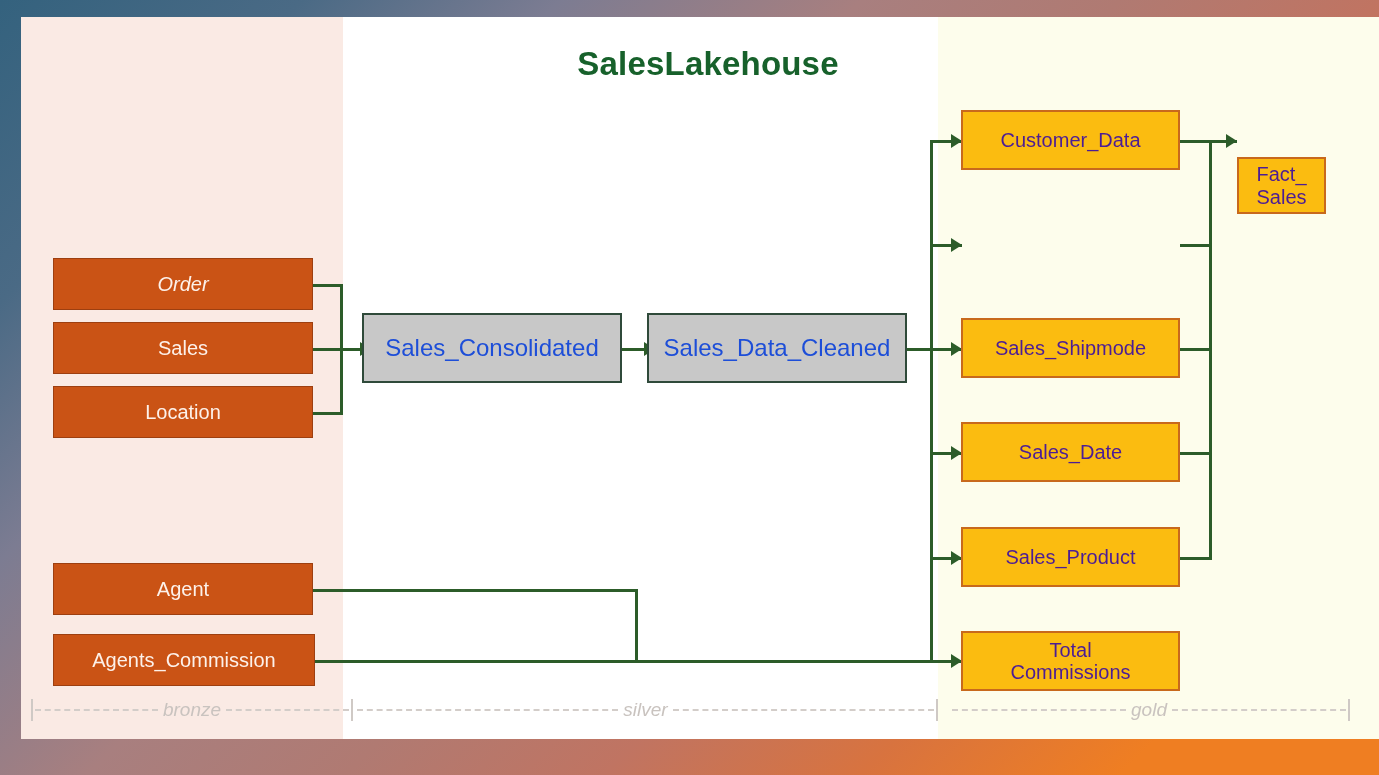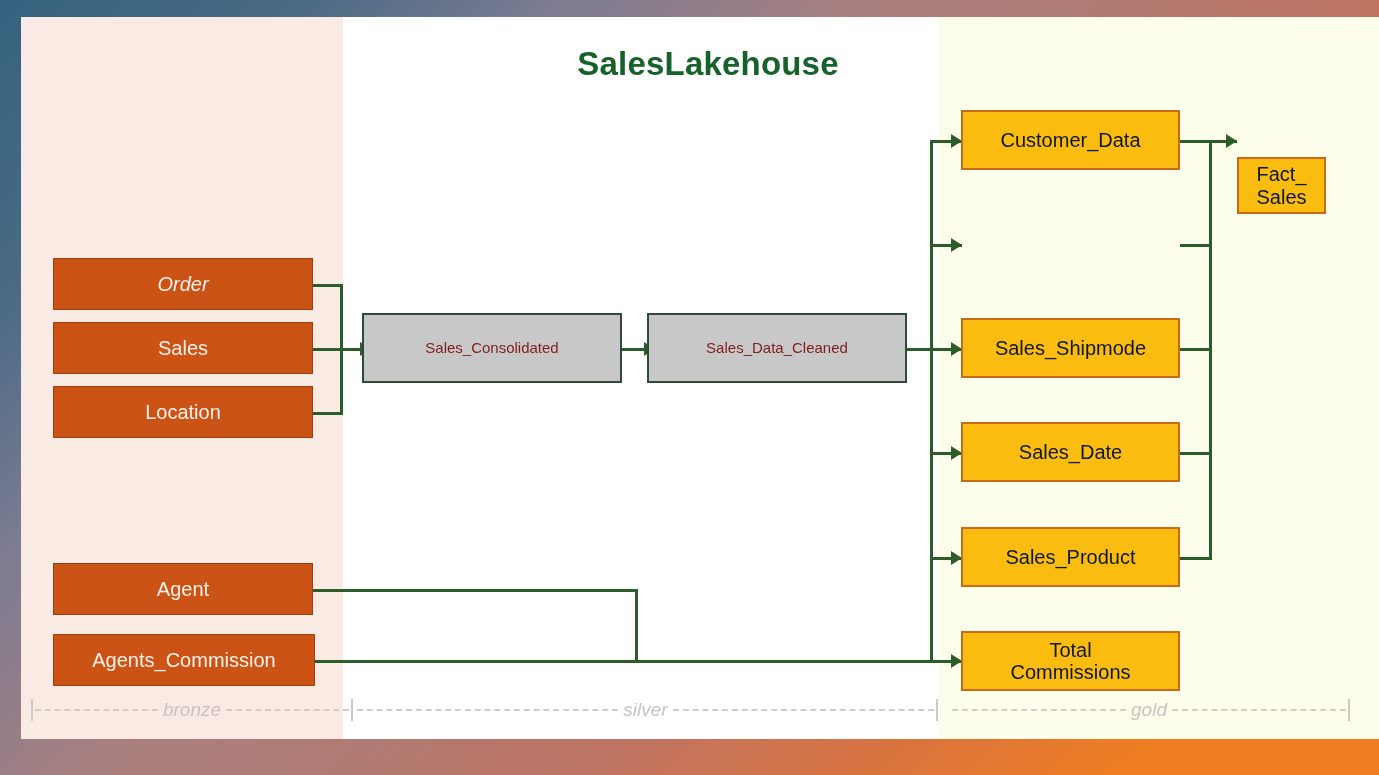--- a/index.html
+++ b/index.html
@@ -84,27 +84,27 @@
   }
   .node-bronze {
     background: #ca5315;
     border: 1px solid #9d3f10;
     color: #fdf1ea;
     font-size: 20px;
   }
   .node-silver {
     background: #c8c8c8;
     border: 2px solid #2f4a3a;
-    color: #7f1d1d;
-    font-size: 15px;
+    color: #1d4ed8;
+    font-size: 24px;
   }
   .node-gold {
     background: #fbbc10;
     border: 2px solid #c8691c;
-    color: #0f172a;
+    color: #4c1d95;
     font-size: 20px;
   }
 
   
   .edge {
     position: absolute;
     background: #2c5c29;
   }
   .edge-h { height: 3px; }
   .edge-v { width: 3px; }

